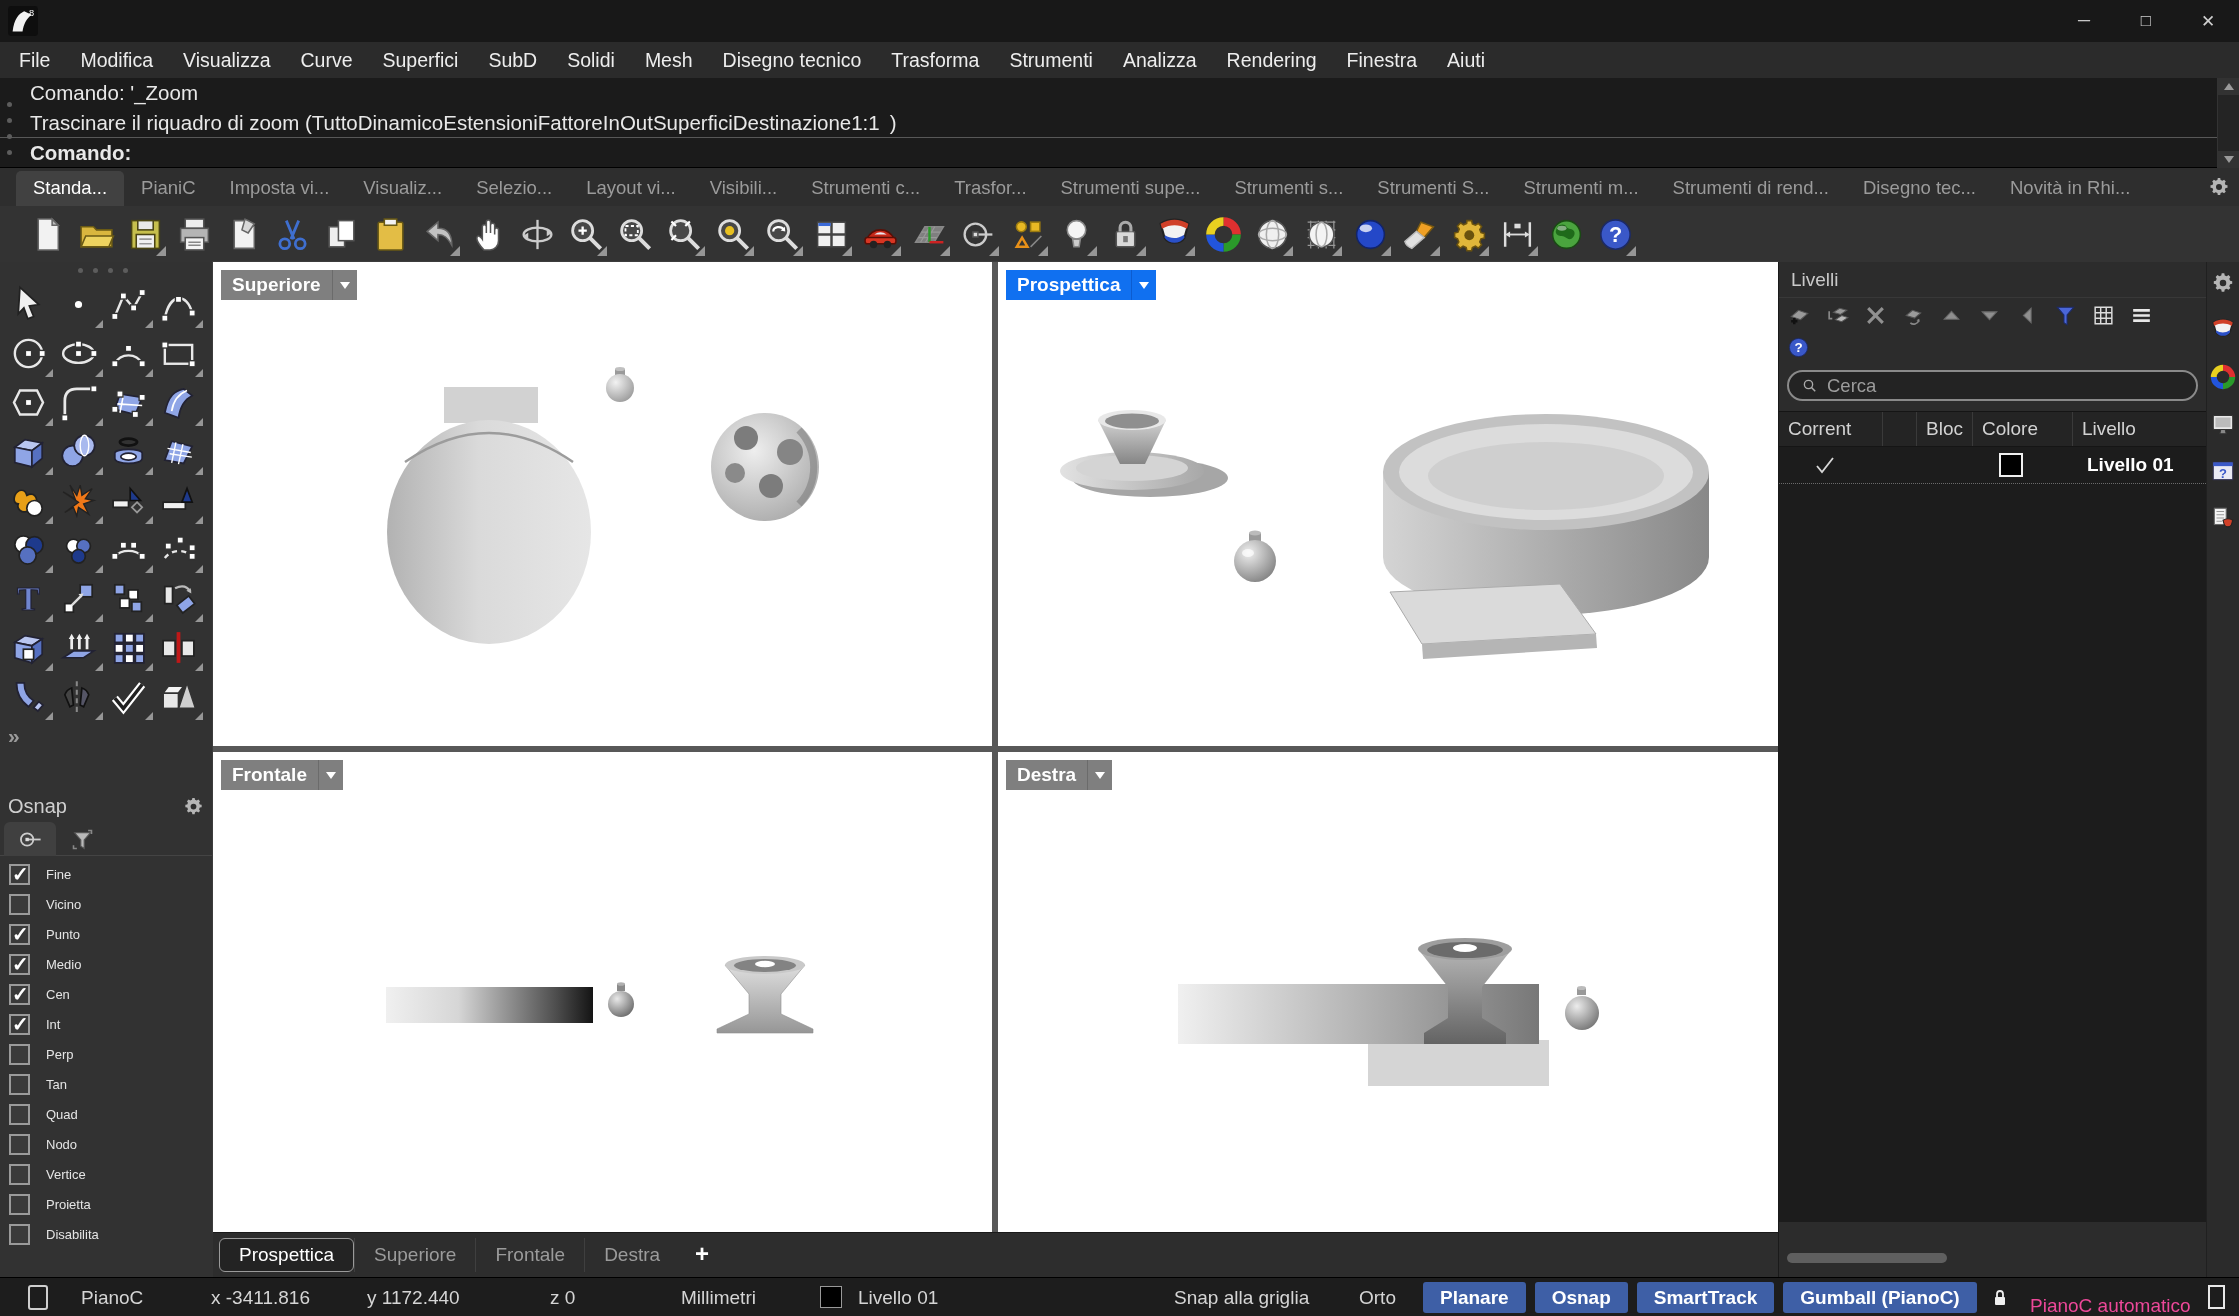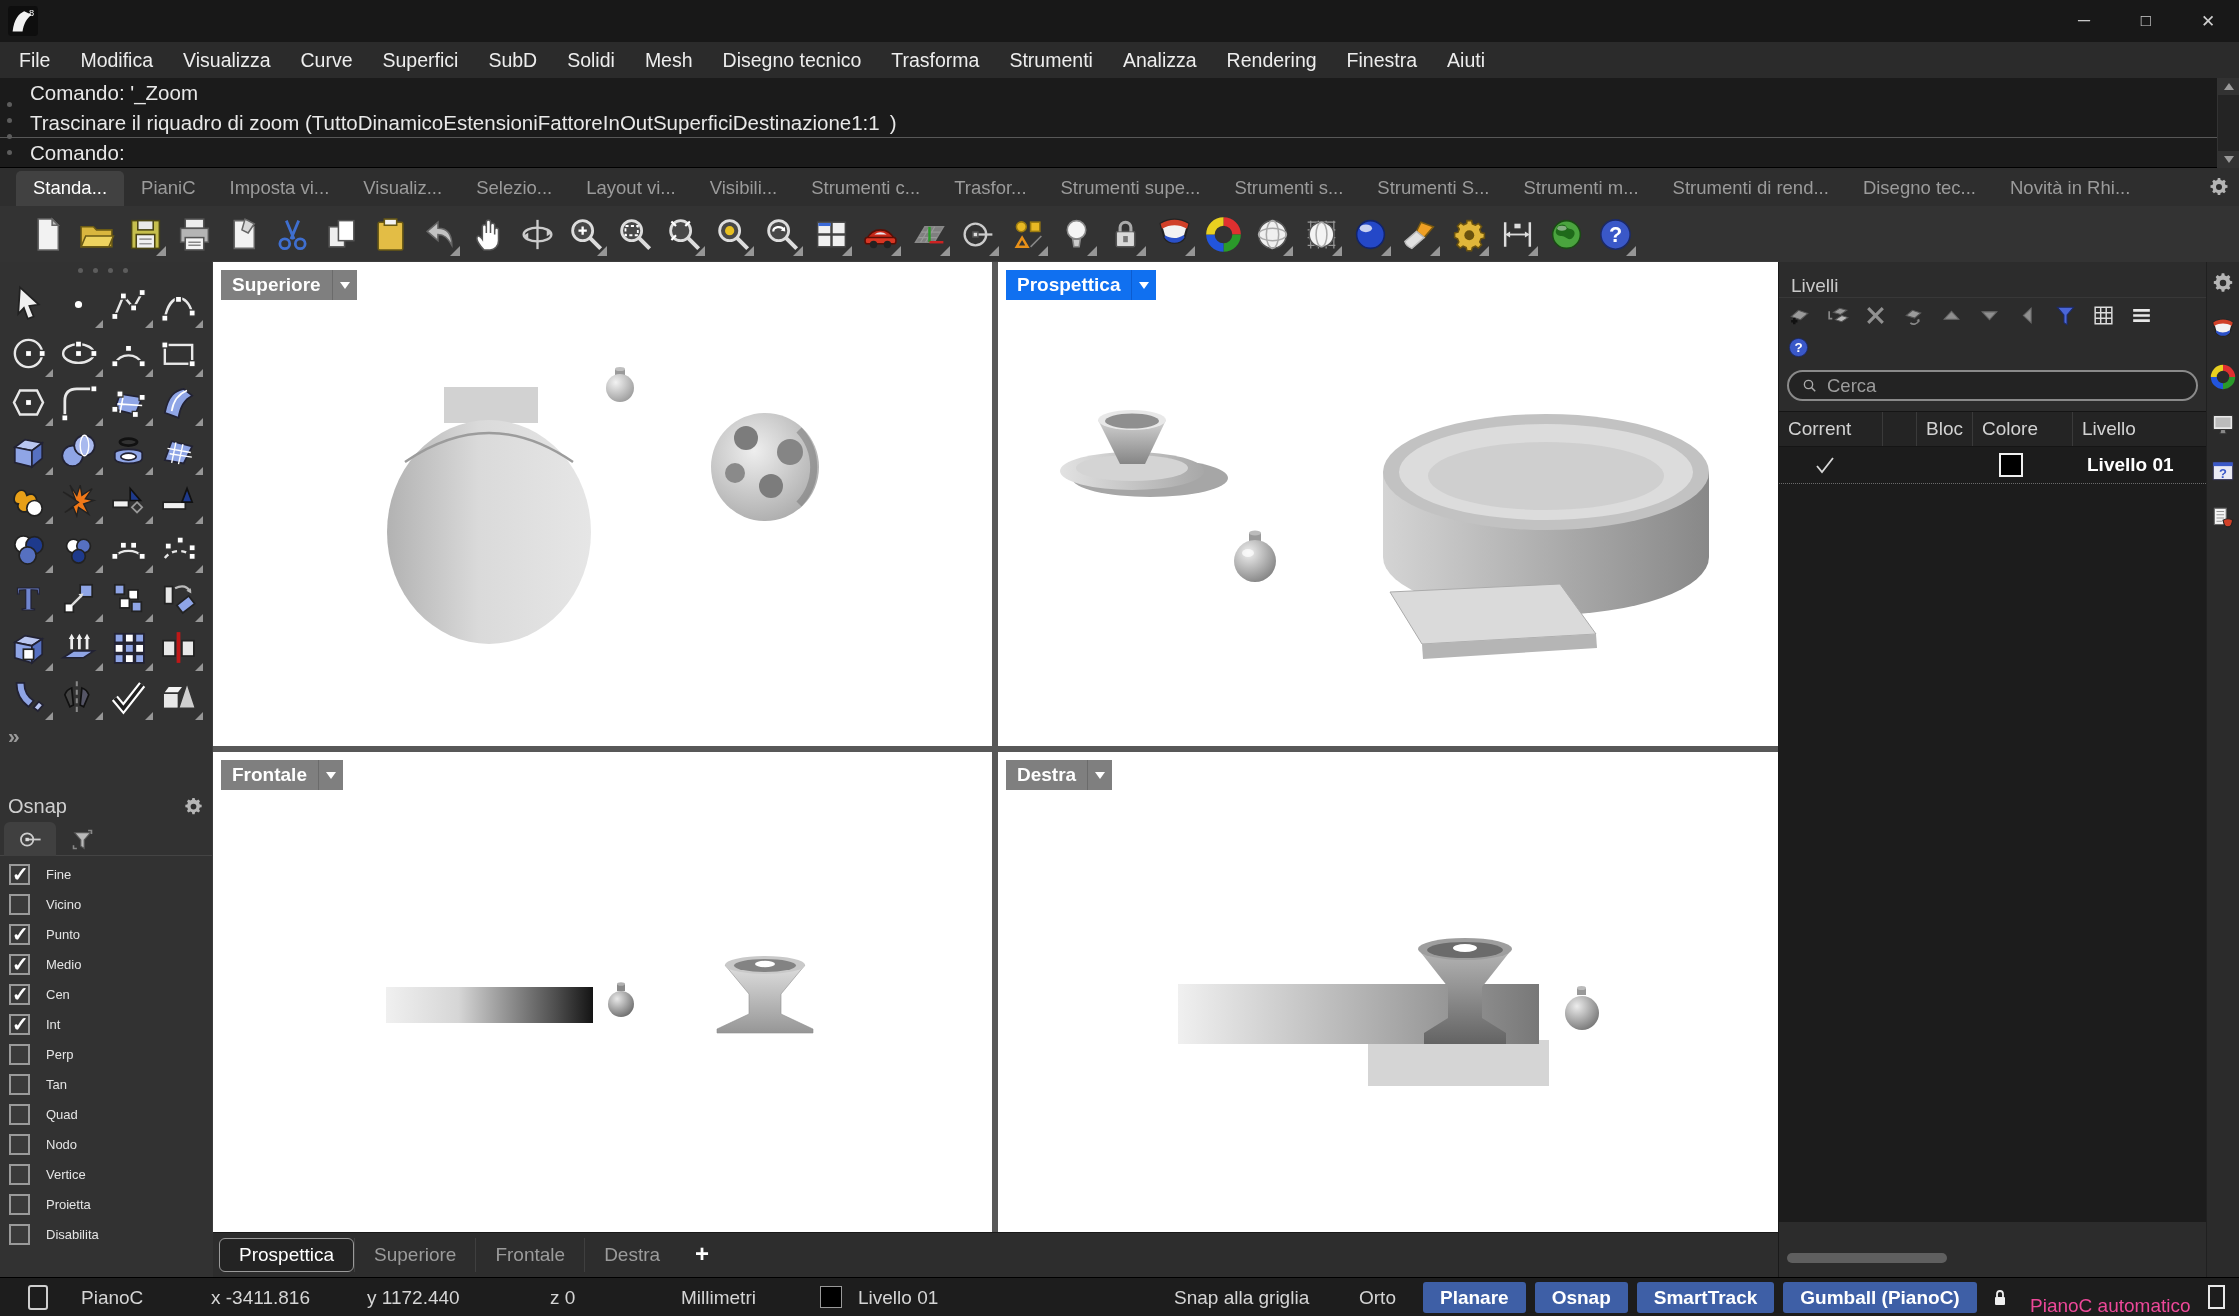--- a/index.html
+++ b/index.html
@@ -24,21 +24,21 @@
 
   
   .command{position:absolute;left:0;top:78px;width:2239px;height:90px;background:#1b1b1b;
            border-bottom:1px solid #000}
   .grip{position:absolute;left:7px;top:24px;display:flex;flex-direction:column;gap:11px}
   .grip i{width:5px;height:5px;border-radius:50%;background:#5d5d5d}
   .cmd-line{height:30px;line-height:30px;padding-left:30px;font-size:20.5px;color:#e8e8e8;white-space:nowrap}
   .cmd-opts{border-bottom:1px solid #585858}
   .opt{margin-left:0}
   .sfx{margin-left:10px}
-  .cmd-prompt span{font-weight:normal}
+  .cmd-prompt span{font-weight:bold}
   .cmd-scroll{position:absolute;right:0;top:0;width:22px;height:90px;background:#242424;border-left:1px solid #333}
   .sar{position:absolute;left:0;width:22px;height:17px;background:#323232;display:flex;align-items:center;justify-content:center}
   .sar.up{top:0}.sar.dn{bottom:0}
   .sar.up::after{content:"";border:5px solid transparent;border-bottom:7px solid #9a9a9a;margin-top:-5px}
   .sar.dn::after{content:"";border:5px solid transparent;border-top:7px solid #9a9a9a;margin-bottom:-5px}
 
   
   .tabsrow{position:absolute;left:0;top:168px;width:2239px;height:38px;background:#2e2e2e}
   .ttabs{display:flex;align-items:flex-end;height:38px;padding-left:16px}
   .ttab{padding:6px 17px 7px;font-size:18.5px;color:#9b9b9b;white-space:nowrap;border-radius:5px 5px 0 0}
@@ -89,21 +89,21 @@
   .vp-label{position:absolute;left:8px;top:8px;display:flex}
   .vp-label .name{background:var(--vp-inactive,#7f7f7f);color:#fff;font-weight:bold;font-size:19px;padding:4px 11px}
   .vp-label .dd{background:var(--vp-inactive,#7f7f7f);border-left:1px solid #6b6b6b;width:25px;
                 display:flex;align-items:center;justify-content:center}
   .vp-label .dd i{border:5px solid transparent;border-top:7px solid #fff;margin-top:6px}
   .vp-label.active .name,.vp-label.active .dd{background:var(--vp-active,#1070f0);border-left-color:#0c5cd0}
 
   
   .layers{position:absolute;left:1778px;top:262px;width:428px;height:1015px;background:#2c2c2c;
           border-left:1px solid #1a1a1a}
-  .lp-header{height:36px;display:flex;align-items:flex-end;padding:0 12px;font-size:19px;color:#c9c9c9;border-bottom:1px solid #383838}
+  .lp-header{height:36px;display:flex;align-items:center;padding:0 12px;font-size:19px;color:#c9c9c9;border-bottom:1px solid #383838}
   .lp-tools{display:flex;gap:13px;align-items:center;height:34px;padding:0 8px}
   .lp-tools .licon svg{width:25px;height:25px}
   .lp-tools2{height:30px;padding:0 8px;display:flex;align-items:center}
   .lp-tools2 svg{width:23px;height:23px}
   .lp-search{margin:8px 8px 10px;height:31px;border:2px solid #8a8a8a;border-radius:16px;background:#232323;
              display:flex;align-items:center;gap:8px;padding:0 12px}
   .lp-search svg{width:18px;height:18px}
   .lp-ph{font-size:18.5px;color:#9c9c9c}
   .lp-thead{display:flex;height:36px;background:#242424;border-top:1px solid #151515;border-bottom:1px solid #151515;
             align-items:center;font-size:19px;color:#d2d2d2}

